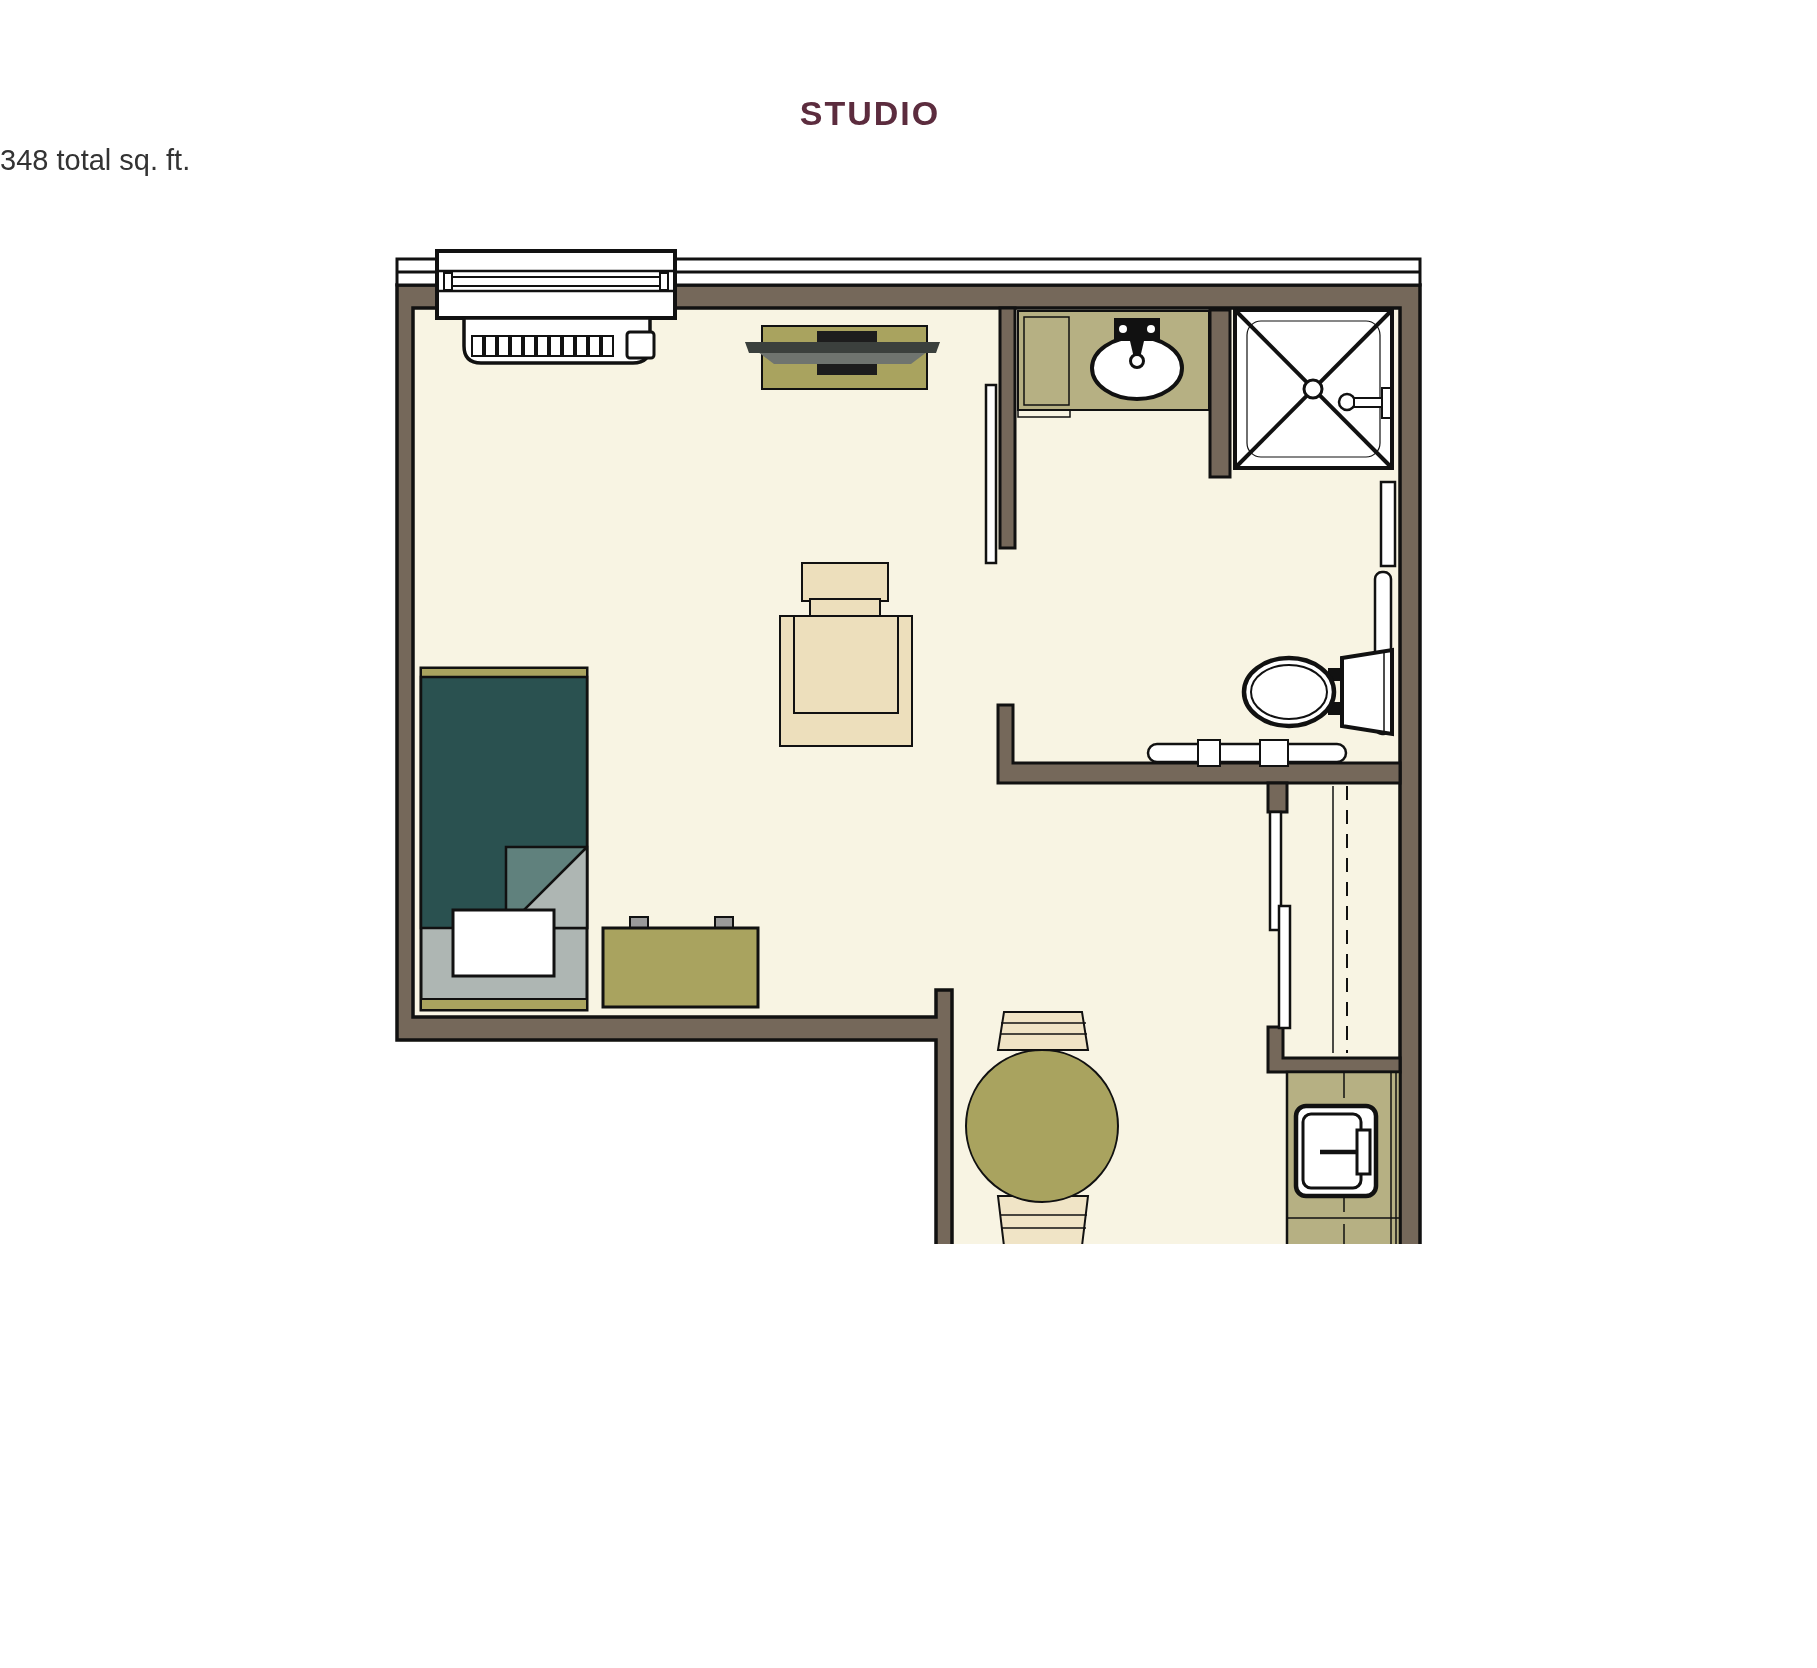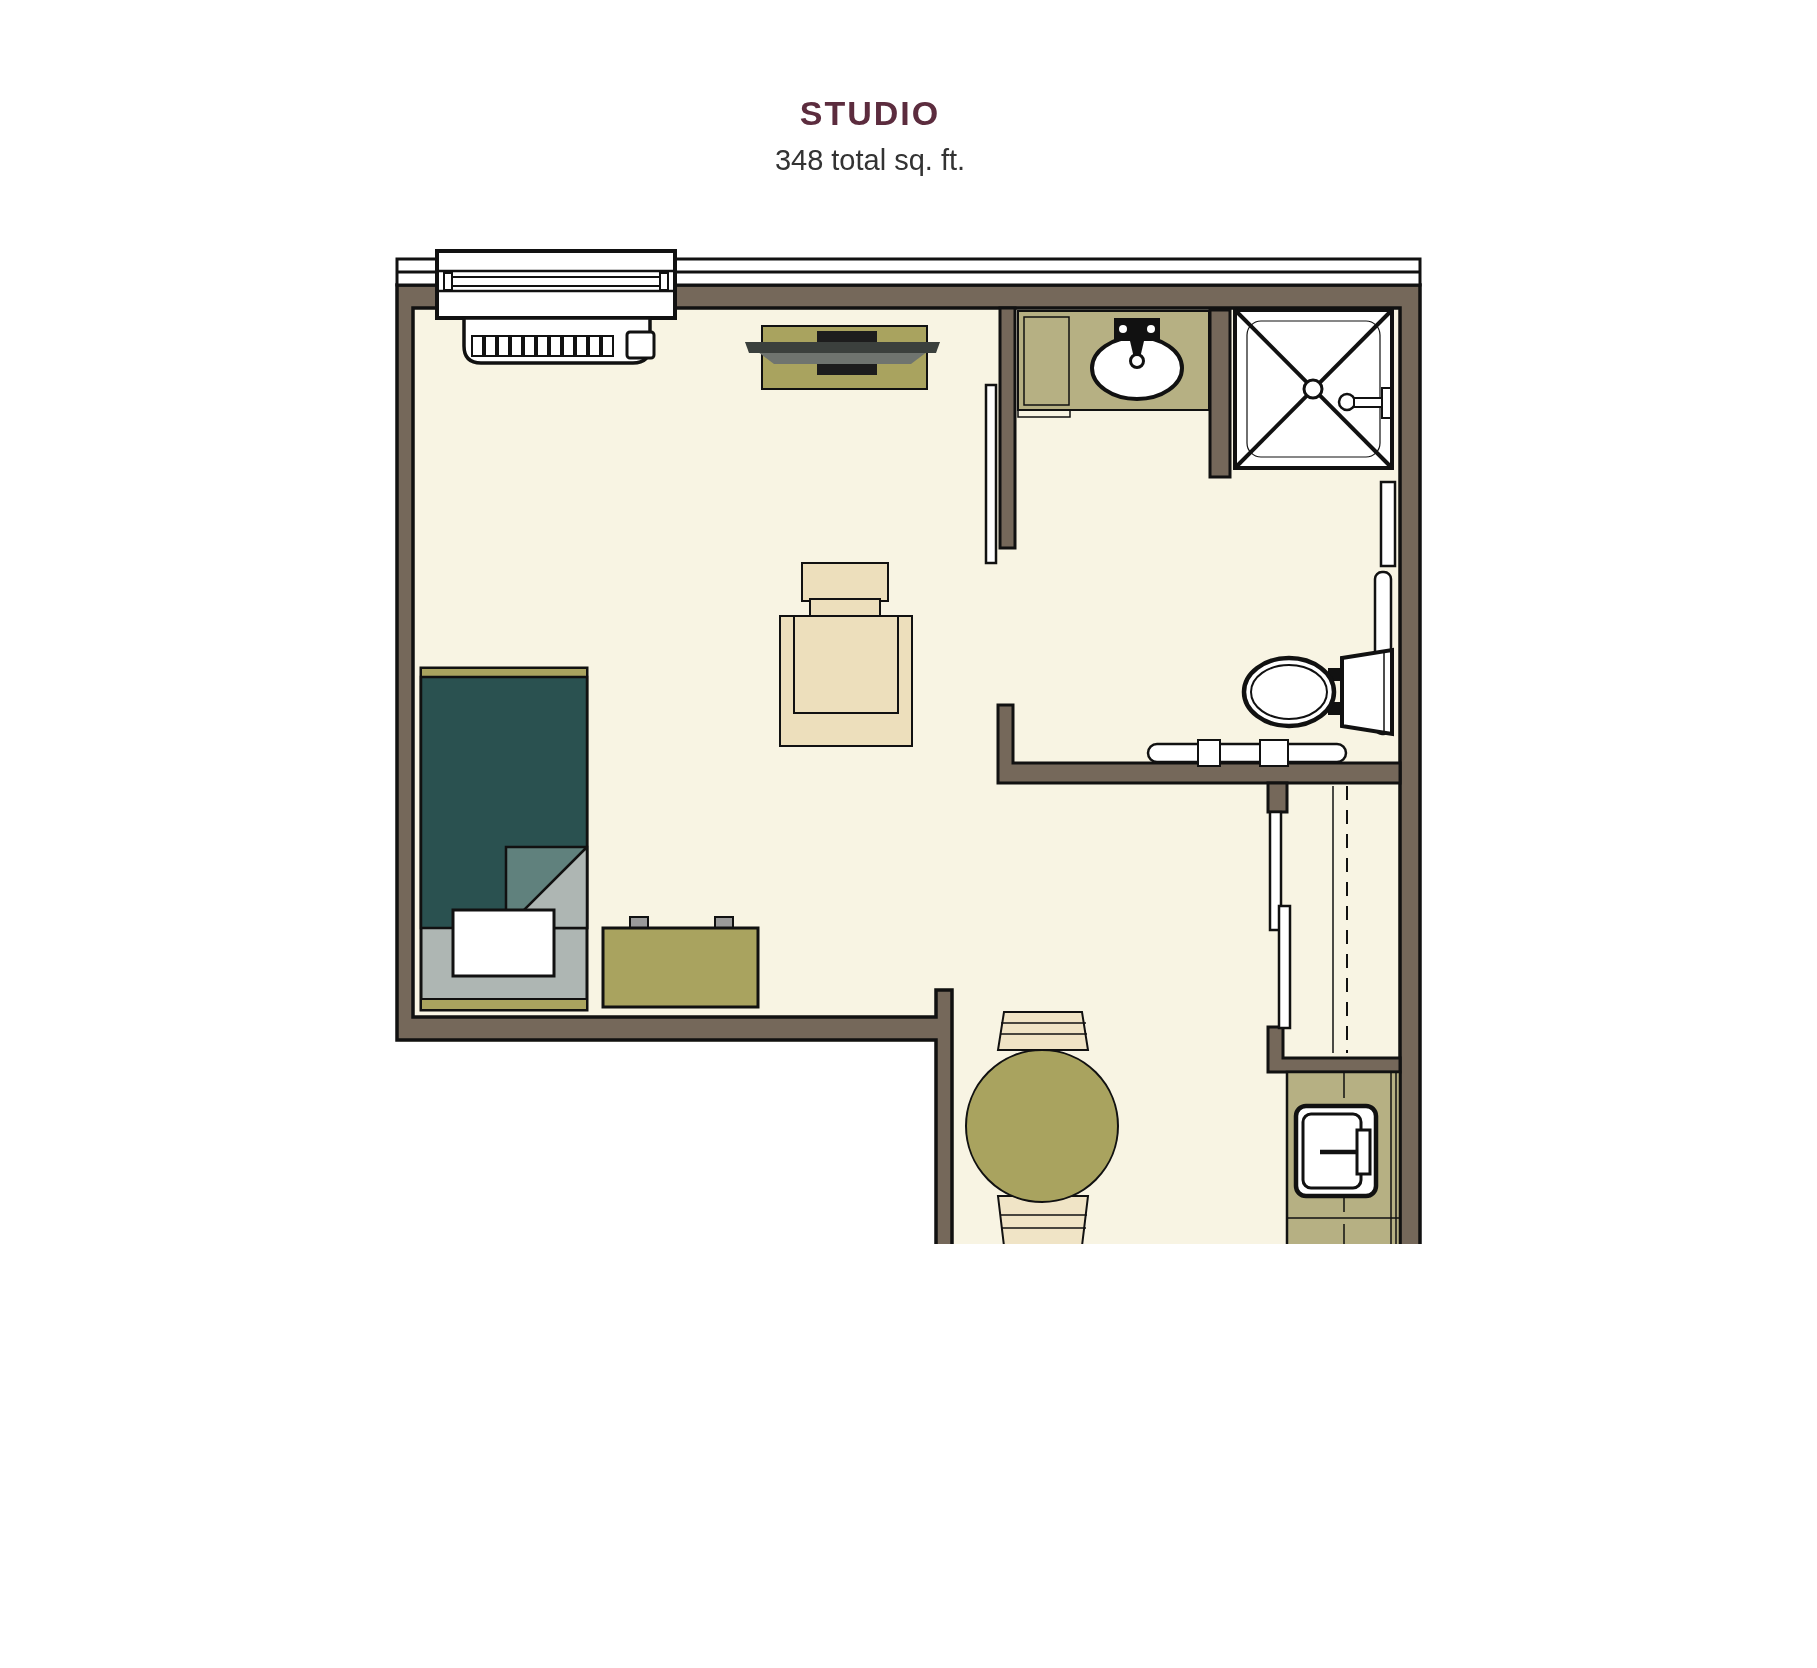--- a/index.html
+++ b/index.html
@@ -8,21 +8,21 @@
     --teal:#2A5150; --teal_fold:#60817D; --sheet:#AEB6B3;
     --tan:#EDDFBC; --chair_tan:#F0E4C6;
     --tv_dark:#3B403D; --tv_mid:#6F746F; --knob:#9A9A9A;
     --title:#5C2C3E; --subtitle:#333333;
   }
   html,body{margin:0;padding:0;background:#ffffff;}
   .page{position:relative;width:1817px;height:1244px;background:#ffffff;overflow:hidden;
         font-family:"Liberation Sans", sans-serif;}
   .plan-title{position:absolute;left:0;top:94px;width:1740px;text-align:center;
     font-size:34px;font-weight:800;letter-spacing:2px;color:var(--title);}
-  .plan-subtitle{position:absolute;left:0;top:144px;width:1740px;text-align:center;
+  .plan-subtitle{position:absolute;left:0;top:144px;width:1740px;text-align:left;
     font-size:29px;font-weight:400;color:var(--subtitle);}
   svg{position:absolute;left:0;top:0;}
 </style>
 </head>
 <body>
 
 <div class="page">
 
   <div class="plan-title">STUDIO</div>
   <div class="plan-subtitle">348 total sq. ft.</div>

